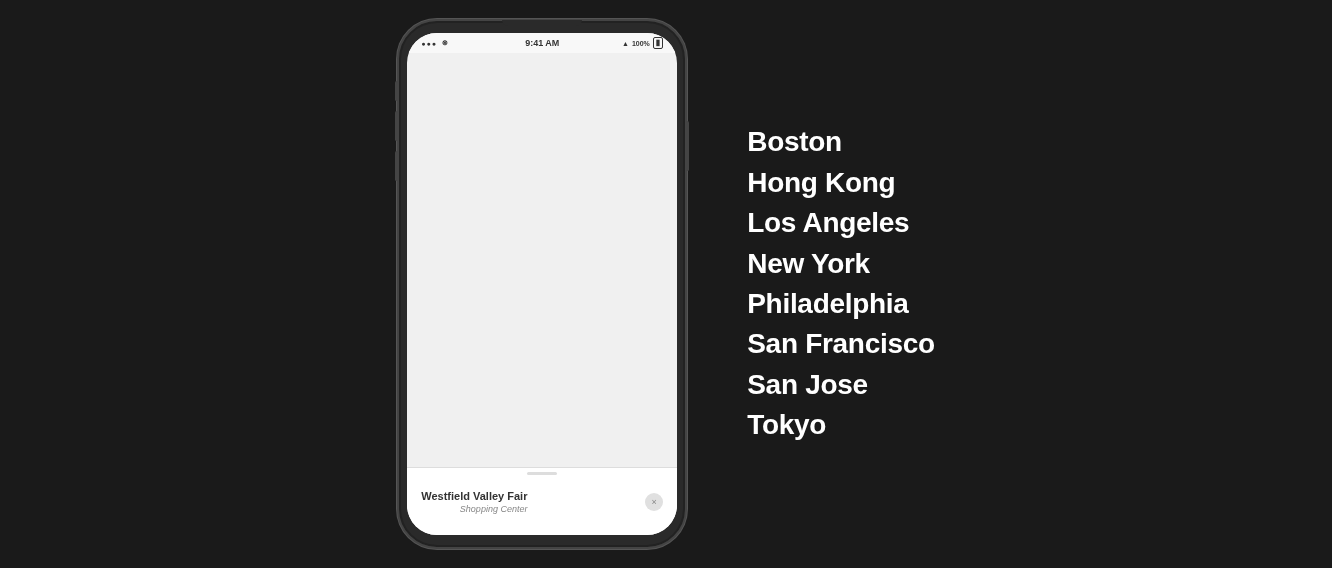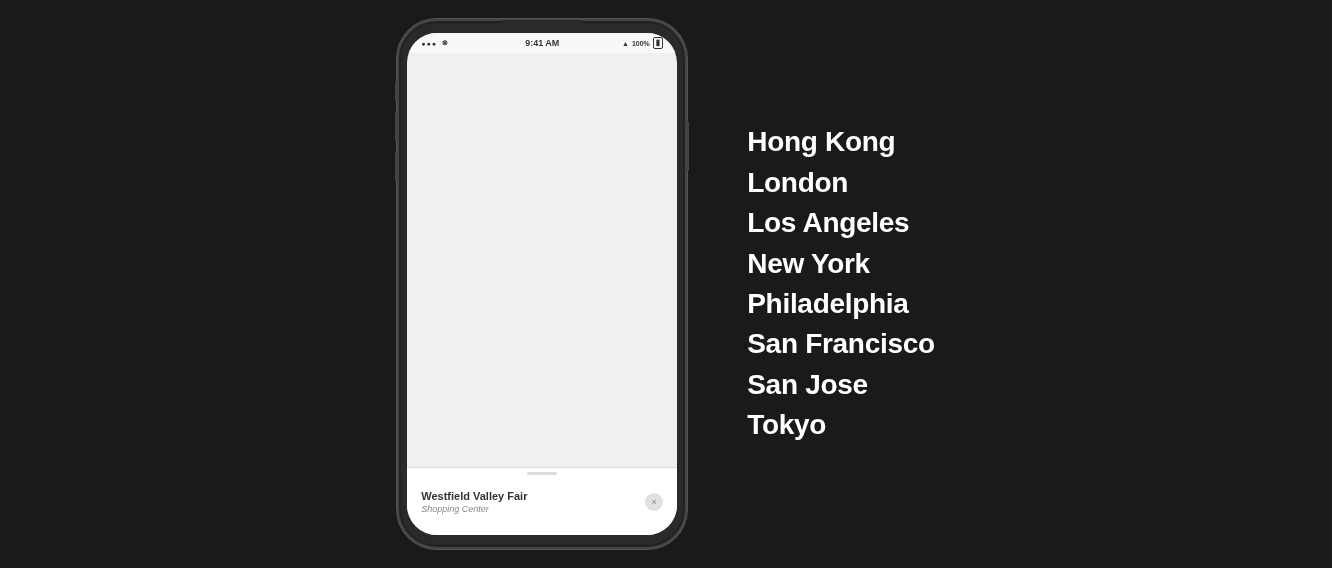--- a/index.html
+++ b/index.html
@@ -150,20 +150,21 @@
       bottom: 0;
       left: 0;
       right: 0;
       height: 68px;
       background: white;
       border-top: 0.5px solid #ddd;
       padding: 10px 14px;
       display: flex;
       align-items: center;
       justify-content: space-between;
+      text-align: right;
     }
 
     .panel-drag {
       position: absolute;
       top: 4px;
       left: 50%;
       transform: translateX(-50%);
       width: 30px;
       height: 3px;
       background: #ddd;
@@ -331,22 +332,22 @@
           <p>Shopping Center</p>
         </div>
         <div class="panel-close">
           <span>×</span>
         </div>
       </div>
     </div>
   </div>
 
   <div class="city-list">
+    <div class="city-item">Boston</div>
     <div class="city-item">Hong Kong</div>
-    <div class="city-item">London</div>
     <div class="city-item">Los Angeles</div>
     <div class="city-item">New York</div>
     <div class="city-item">Philadelphia</div>
     <div class="city-item">San Francisco</div>
     <div class="city-item">San Jose</div>
     <div class="city-item">Tokyo</div>
   </div>
 
 </div>
 

